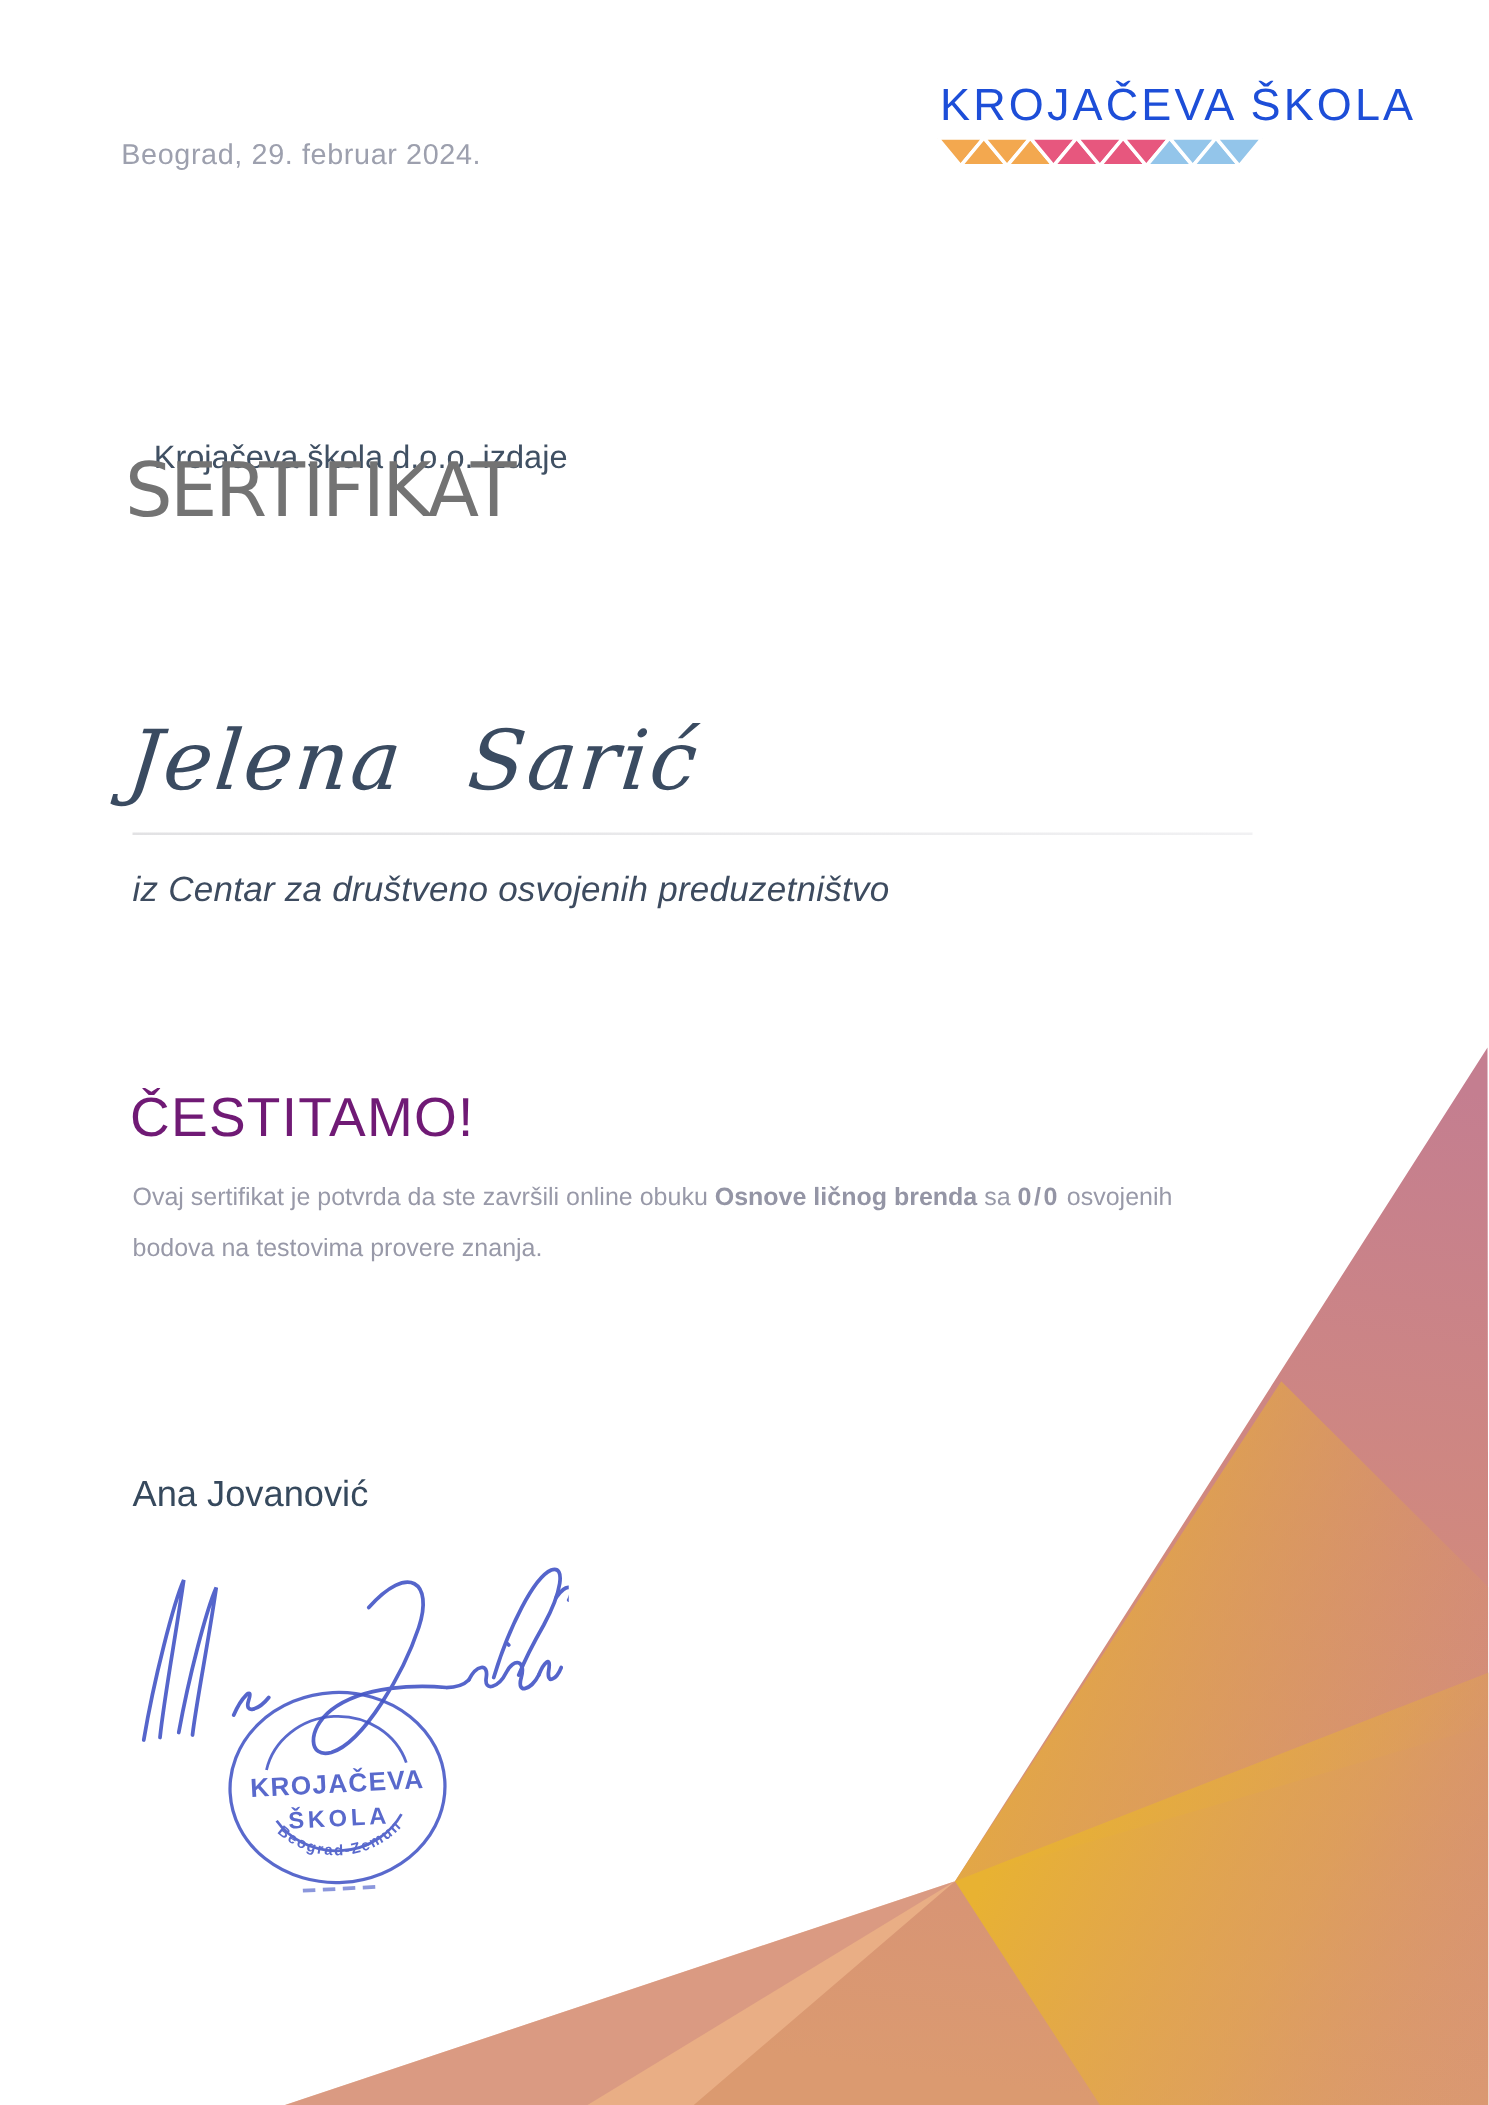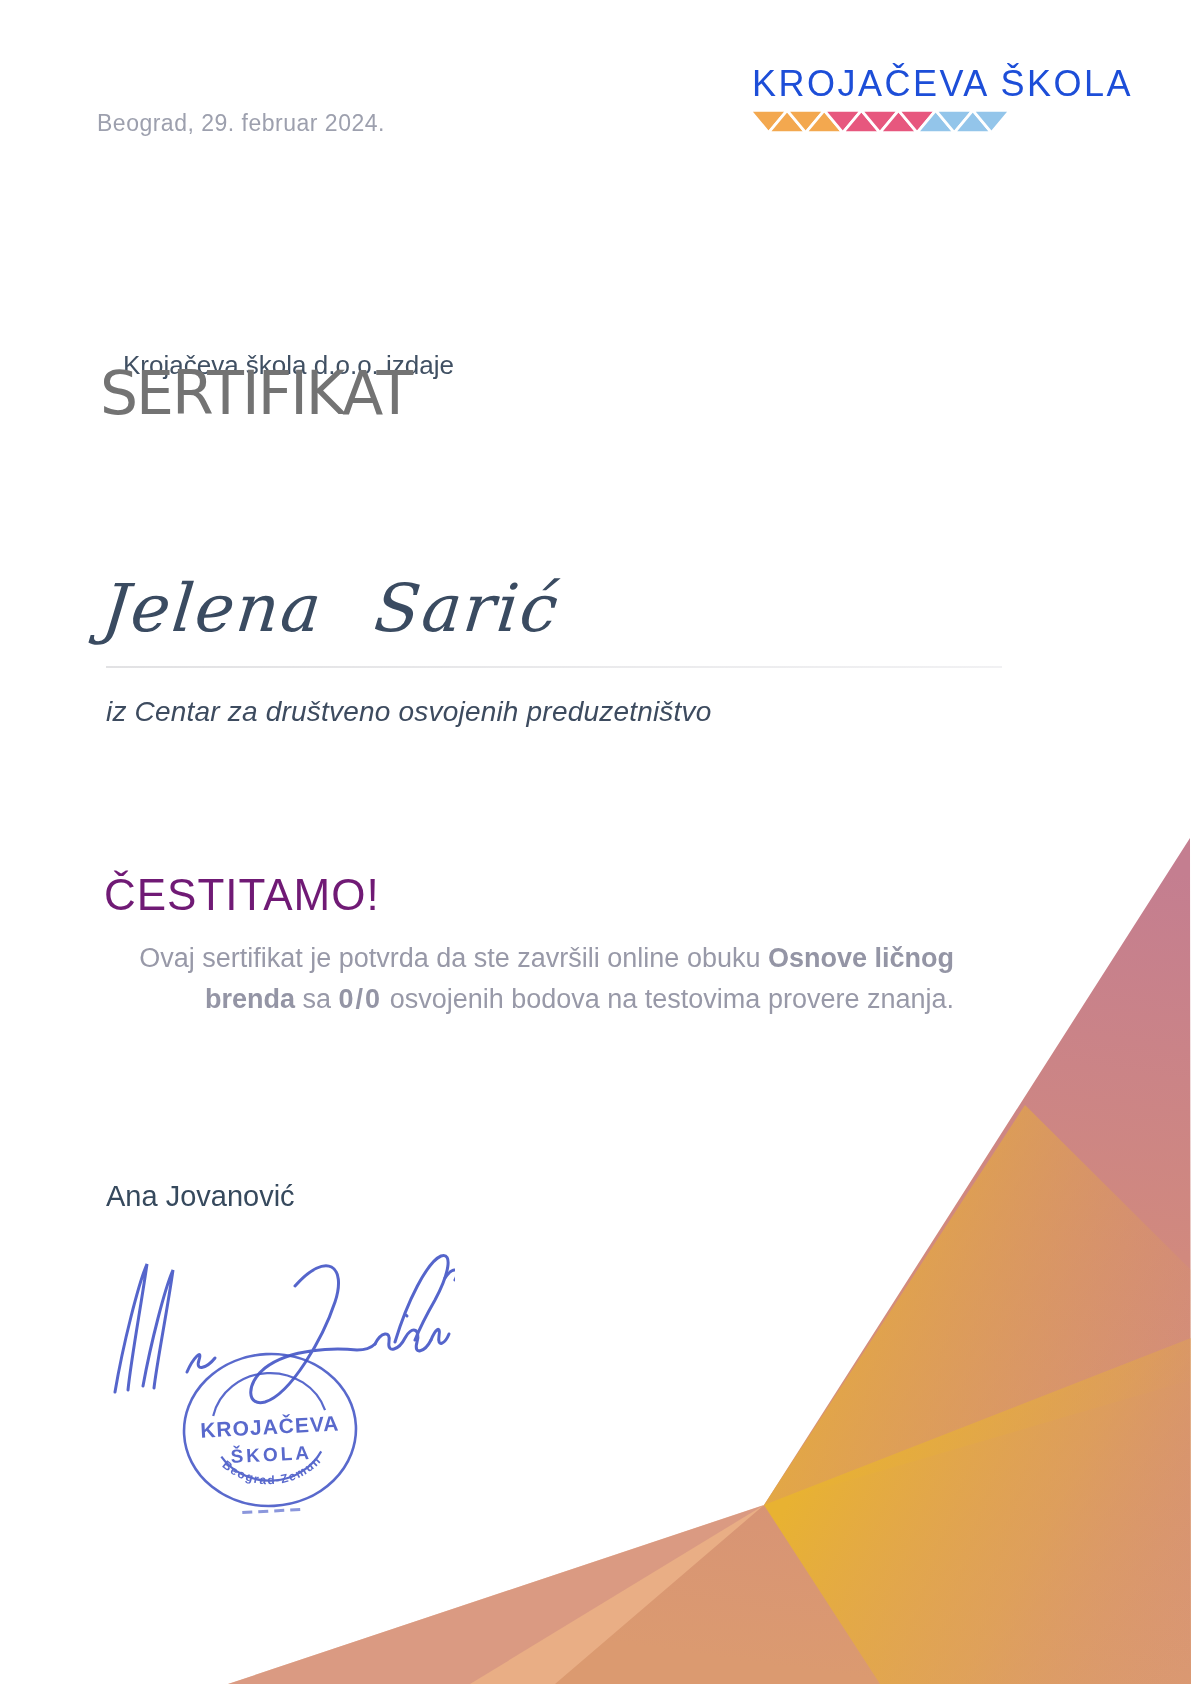--- a/index.html
+++ b/index.html
@@ -26,22 +26,22 @@
   .recipient{left:103px;top:570px;font-size:66px;color:#3a4b61;z-index:2;
              font-family:"DejaVu Serif","Liberation Serif",serif;font-style:italic;
              transform:skewX(-6deg);word-spacing:.45em;letter-spacing:2px;}
   .name-line{left:106px;top:666px;width:896px;height:2px;z-index:1;
              background:linear-gradient(to right,#e2e2e4,#f1f1f3);}
   .from-line{left:106px;top:696px;font-size:28px;font-style:italic;font-weight:500;
              color:#3d4b5f;z-index:2;letter-spacing:.2px;}
   
   .congrats{left:104px;top:870px;font-size:44px;font-weight:500;color:#701a75;
             letter-spacing:1px;z-index:2;}
-  .body-par{left:106px;top:938px;width:848px;font-size:27px;line-height:41px;
-            color:#9899a8;z-index:2;text-align:right;}
+  .body-par{left:106px;top:938px;width:848px;font-size:20px;line-height:41px;
+            color:#9899a8;z-index:2;}
   .body-par b{font-weight:700;color:#9495a5;}
   .score{letter-spacing:2px;}
   
   .signer-name{left:106px;top:1180px;font-size:29px;font-weight:500;color:#36495d;z-index:2;}
   .signer-title{left:106px;top:1220px;font-size:26px;color:#9899a8;z-index:2;}
   
   #stamp{left:170px;top:1330px;z-index:3;opacity:.88;}
   #signature{left:95px;top:1244px;z-index:4;opacity:.9;}
   .ink{stroke:#4355c6;fill:none;}
   .ink-text{fill:#4355c6;font-family:"Liberation Sans",sans-serif;font-weight:700;}

